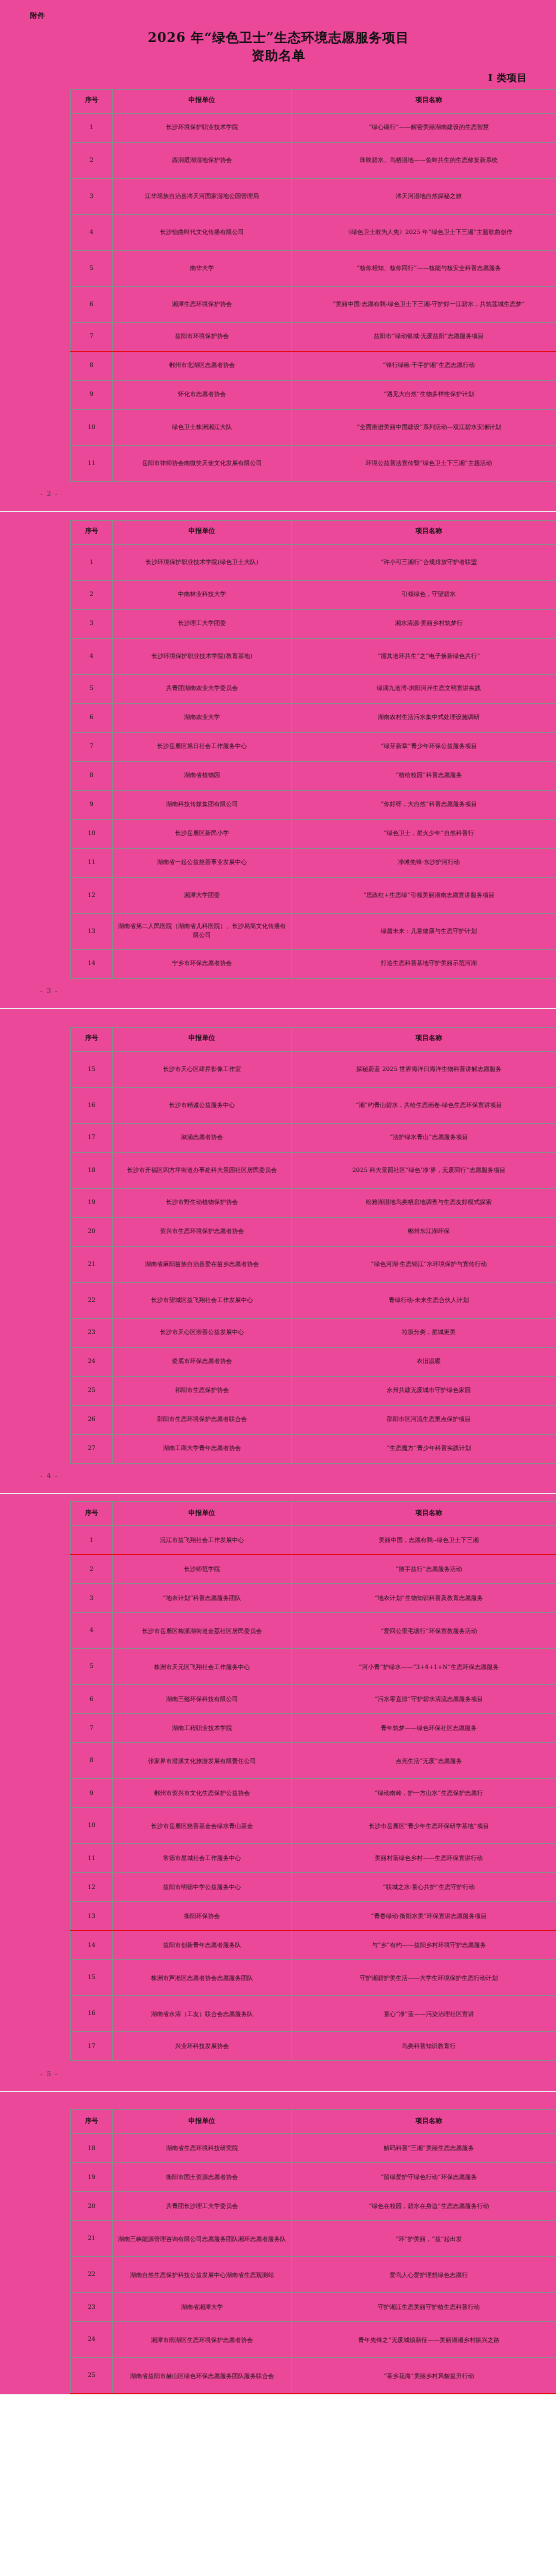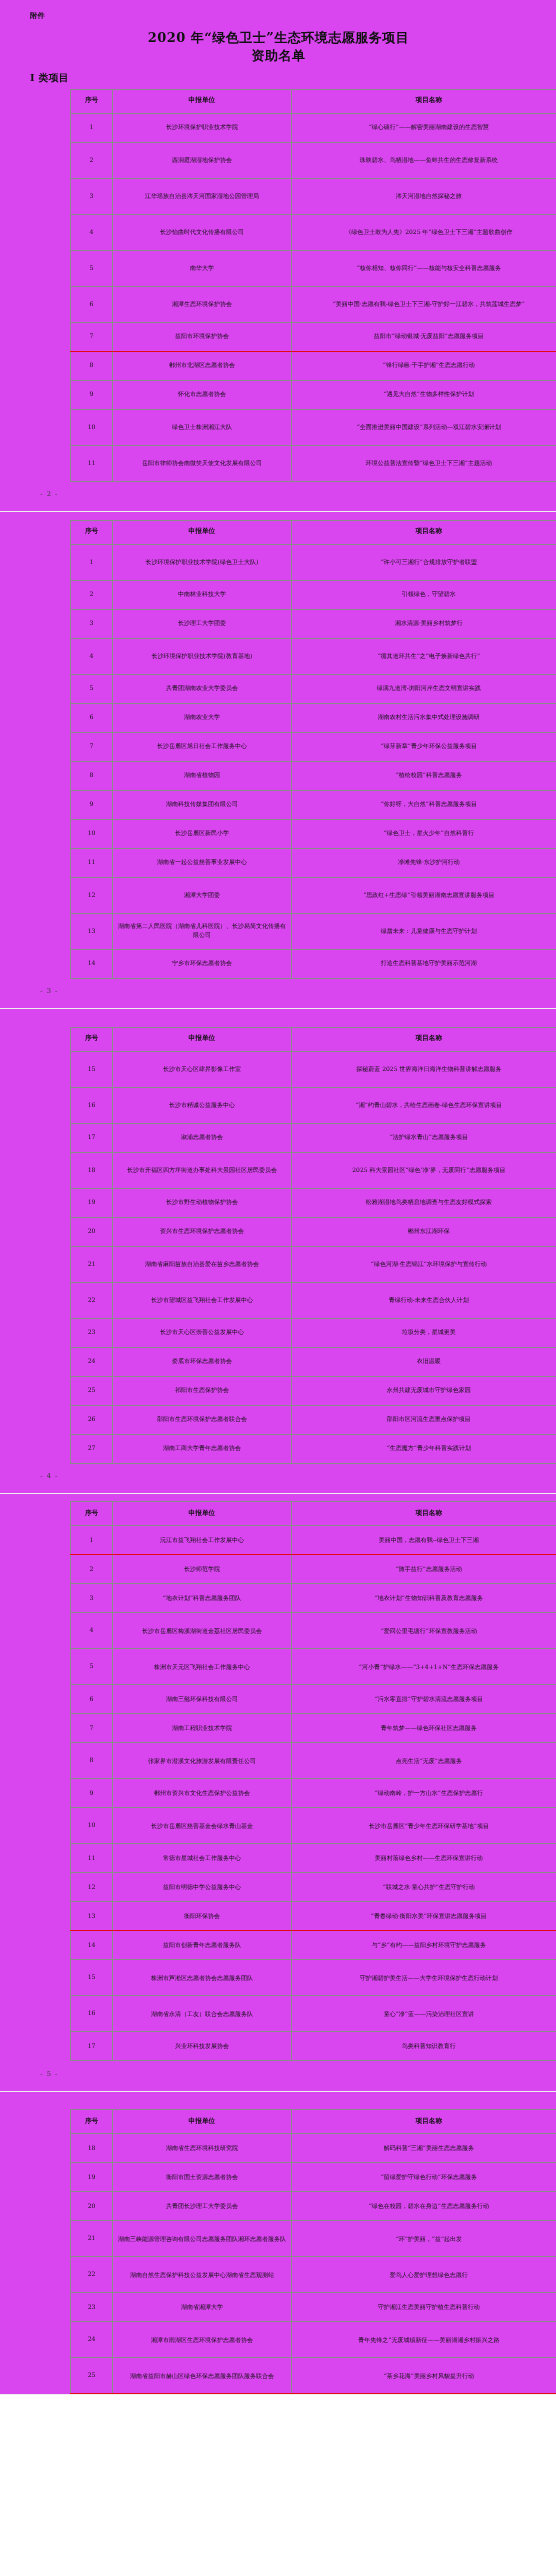--- a/index.html
+++ b/index.html
@@ -8,21 +8,21 @@
     background: #ffffff;
     width: 556px;
   }
   body {
     font-family: "DejaVu Serif", "Liberation Serif", serif;
     color: #111;
     -webkit-font-smoothing: none;
   }
   .page {
     width: 556px;
-    background: #d946ef;
+    background: #ec4899;
     position: relative;
     padding: 0 30px;
     border-bottom: 0.5px solid #eeeeee;
   }
   .page-inner { width: 497px; margin: 0 auto; }
 
   .attachment-label {
     font-size: 7.2px;
     font-family: "DejaVu Sans", "Liberation Sans", sans-serif;
     font-weight: 600;
@@ -35,21 +35,21 @@
     font-size: 13px;
     font-weight: bold;
     letter-spacing: 0.5px;
     line-height: 1.42;
     margin-top: 5.2px;
     font-family: "DejaVu Serif", "Liberation Serif", serif;
   }
   .doc-title .line2 { display: block; }
 
   .section-title {
-    text-align: left;
+    text-align: right;
     font-size: 9.8px;
     font-weight: bold;
     margin: 6.2px 0 4.1px 0;
     letter-spacing: 0.3px;
   }
 
   table.list {
     width: 100%;
     border-collapse: collapse;
     table-layout: fixed;
@@ -94,21 +94,21 @@
   .spacer-sm { height: 7.2px; }
   .spacer-md { height: 17.5px; }
 </style>
 </head>
 <body>
 
 <div class="page">
   <div class="page-inner">
     <div class="attachment-label">附件</div>
     <div class="doc-title">
-      <span>2020 年“绿色卫士”生态环境志愿服务项目</span>
+      <span>2026 年“绿色卫士”生态环境志愿服务项目</span>
       <span class="line2">资助名单</span>
     </div>
     <div class="section-title">I 类项目</div>
 
     <table class="list">
       <colgroup>
           <col class="c-no">
           <col class="c-unit">
           <col class="c-proj">
         </colgroup>

